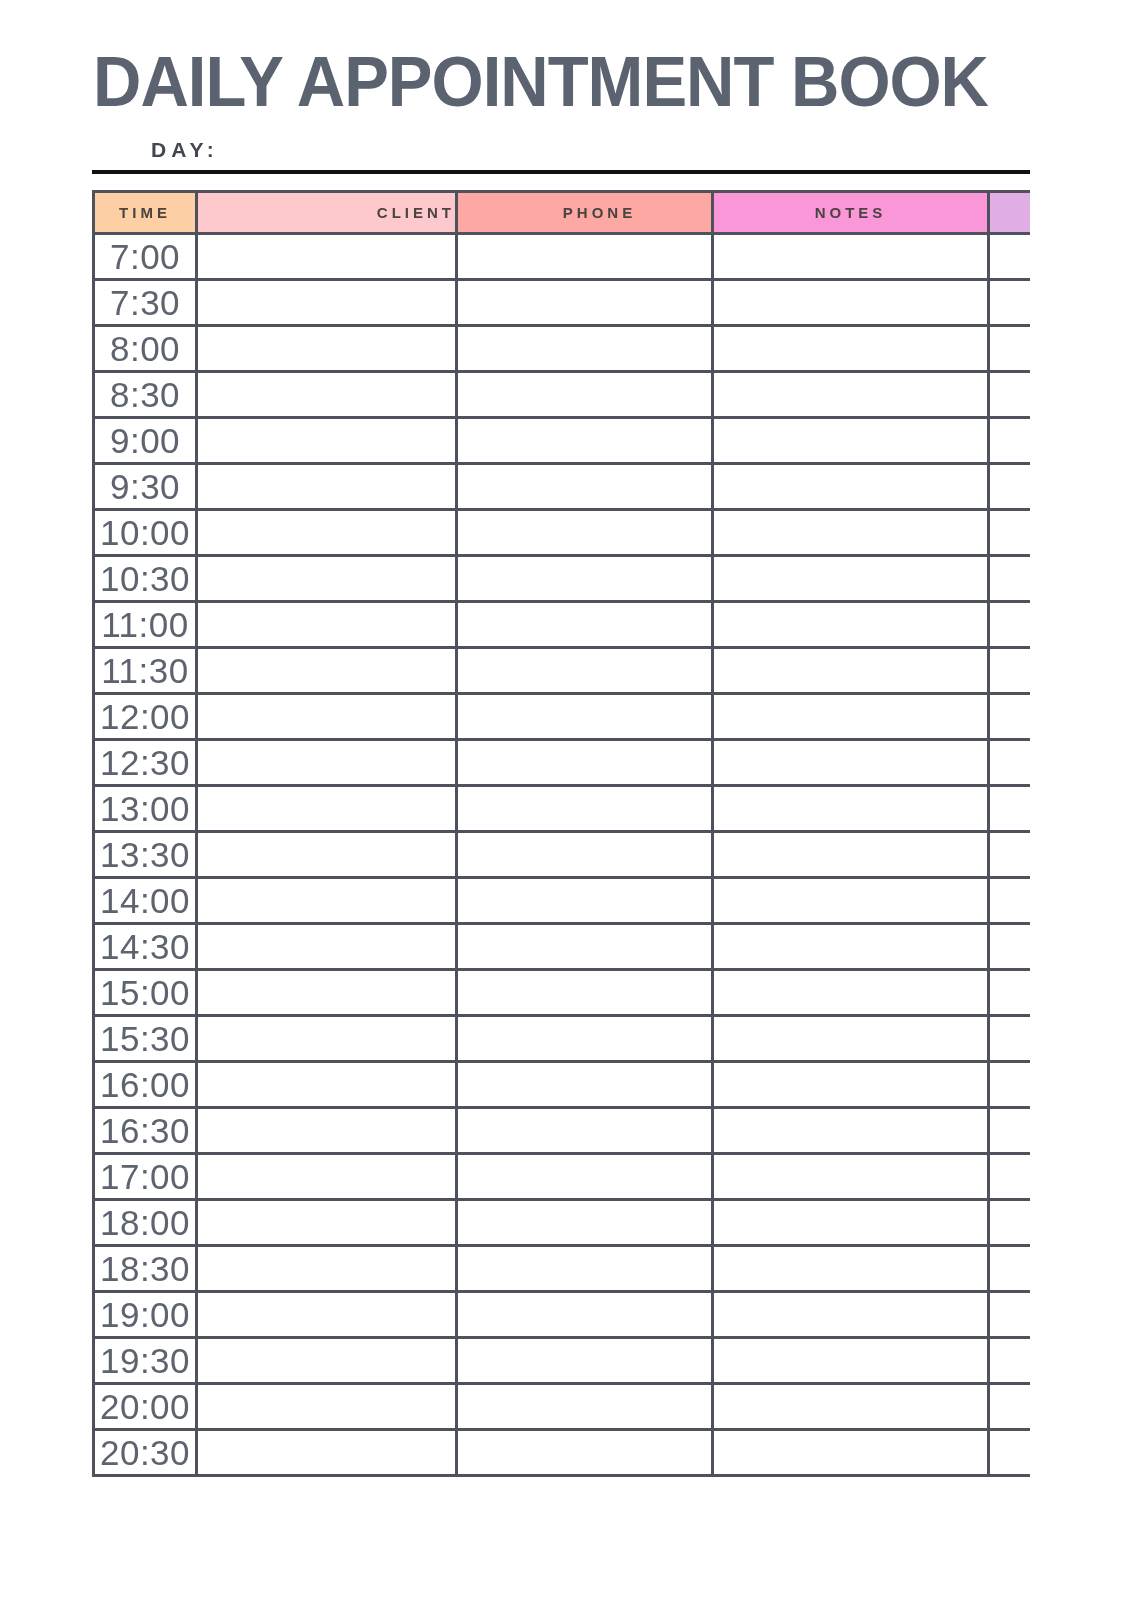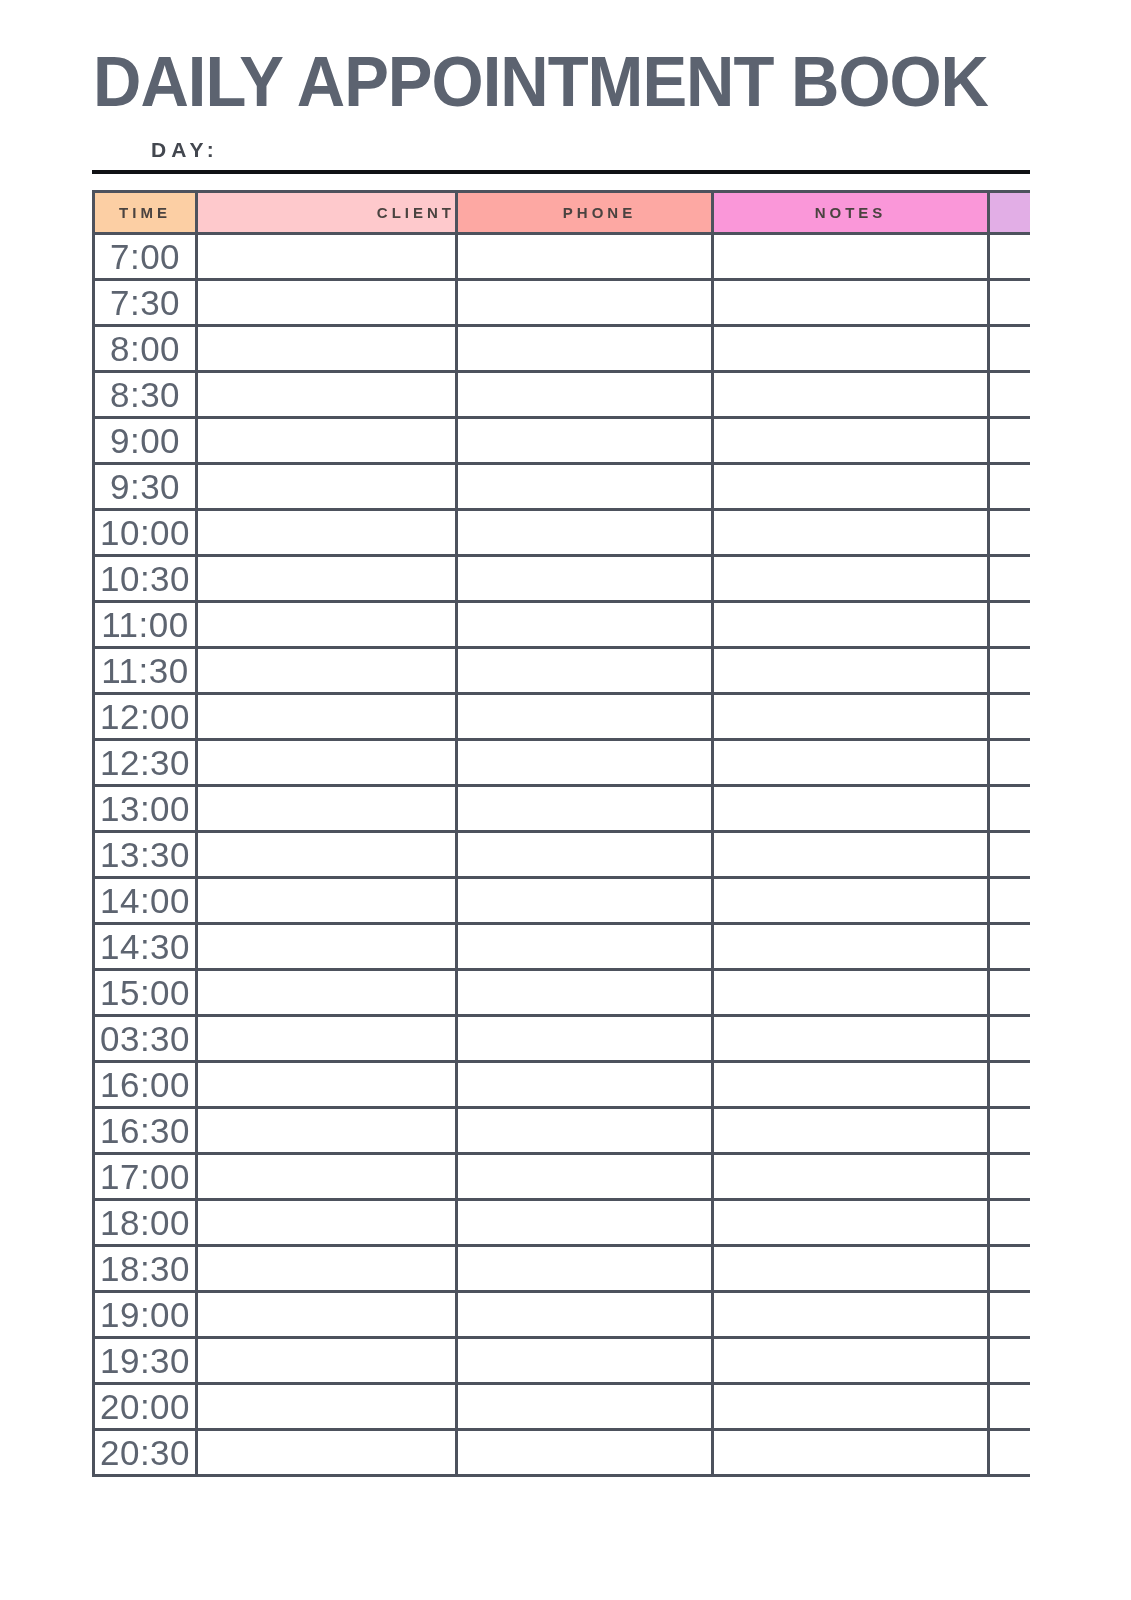--- a/index.html
+++ b/index.html
@@ -221,21 +221,21 @@
           <td class="entry-cell"></td>
         </tr>
         <tr>
           <td class="time-cell">15:00</td>
           <td class="entry-cell"></td>
           <td class="entry-cell"></td>
           <td class="entry-cell"></td>
           <td class="entry-cell"></td>
         </tr>
         <tr>
-          <td class="time-cell">03:30</td>
+          <td class="time-cell">15:30</td>
           <td class="entry-cell"></td>
           <td class="entry-cell"></td>
           <td class="entry-cell"></td>
           <td class="entry-cell"></td>
         </tr>
         <tr>
           <td class="time-cell">16:00</td>
           <td class="entry-cell"></td>
           <td class="entry-cell"></td>
           <td class="entry-cell"></td>

